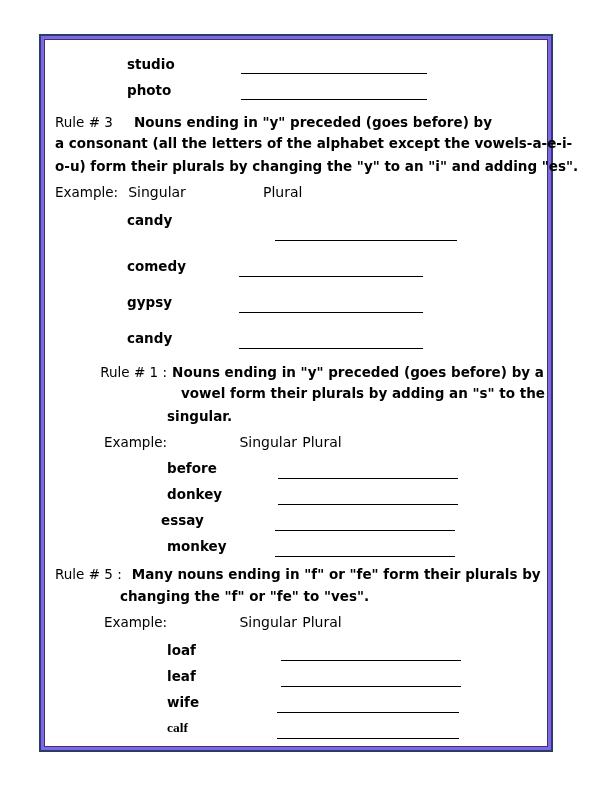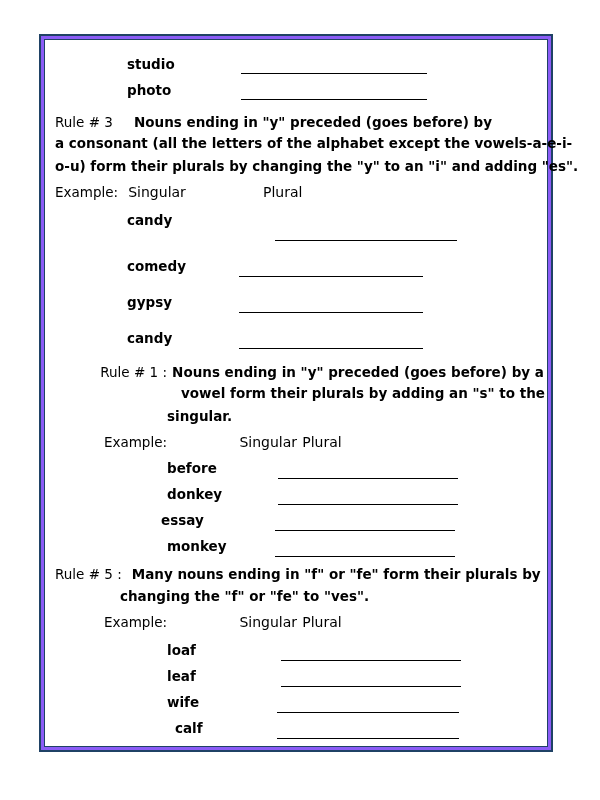--- a/index.html
+++ b/index.html
@@ -162,18 +162,18 @@
 
       <div class="row word" style="left:122px; top:602px;">loaf</div>
       <div class="blank" style="left:236px; top:620px; width:180px;"></div>
 
       <div class="row word" style="left:122px; top:628px;">leaf</div>
       <div class="blank" style="left:236px; top:646px; width:180px;"></div>
 
       <div class="row word" style="left:122px; top:654px;">wife</div>
       <div class="blank" style="left:232px; top:672px; width:182px;"></div>
 
-      <div class="row word" style="left:130px; top:680px;">calf</div>
+      <div class="row word" style="left:122px; top:680px;font-family:Liberation Serif, serif;">calf</div>
       <div class="blank" style="left:232px; top:698px; width:182px;"></div>
 
     </div>
   </div>
 </div>
 
 </body></html>

